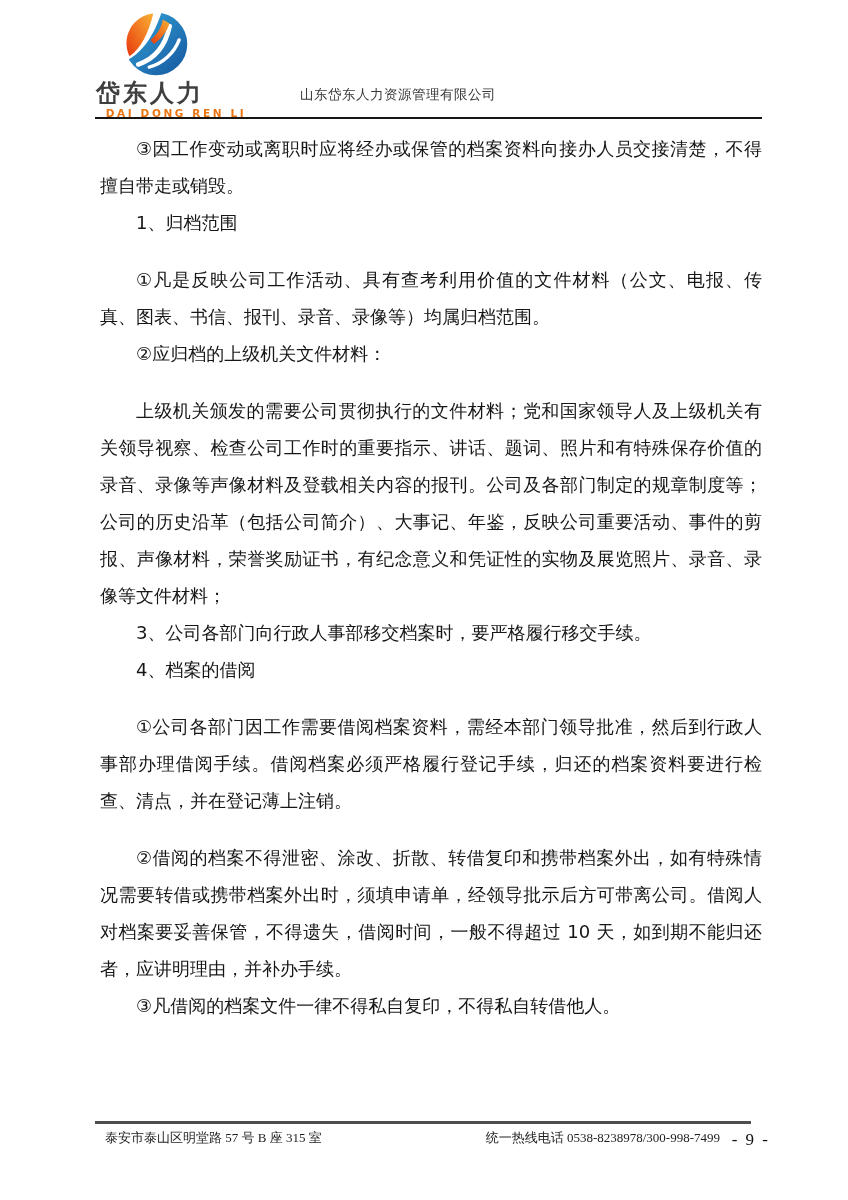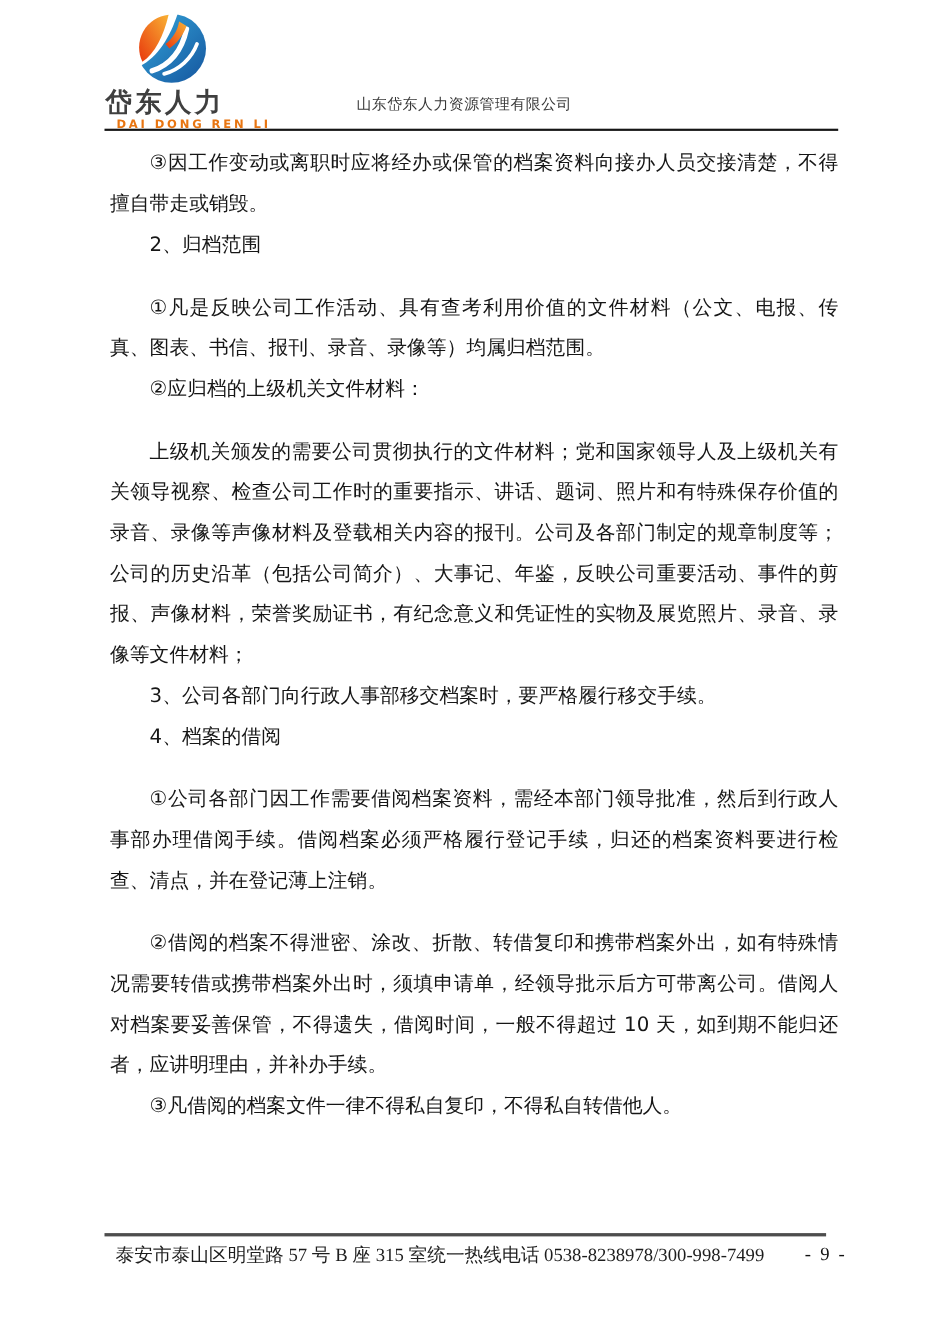--- a/index.html
+++ b/index.html
@@ -49,21 +49,21 @@
     text-align: center;
   }
   .company-name {
     position: absolute;
     left: 300px;
     top: 86px;
     width: 220px;
     font-size: 13.5px;
     letter-spacing: 0.5px;
     color: #383838;
-    text-align: right;
+    text-align: left;
     white-space: nowrap;
   }
   .header-rule {
     position: absolute;
     left: 95px;
     top: 117px;
     width: 667px;
     height: 2px;
     background: #161616;
   }
@@ -93,22 +93,23 @@
     width: 656px;
     height: 3px;
     background: #4d4d4d;
   }
   .footer-row {
     position: absolute;
     left: 105px;
     top: 1129px;
     width: 615px;
     display: flex;
+    justify-content: space-between;
     font-family: "Liberation Serif", serif;
-    font-size: 17px;
+    font-size: 13px;
     color: #1d1d1d;
     white-space: nowrap;
   }
   .page-number {
     position: absolute;
     right: 78px;
     top: 1130px;
     font-family: "Liberation Serif", serif;
     font-size: 17px;
     letter-spacing: 2px;
@@ -144,21 +145,21 @@
     </div>
     <div class="logo-cn">岱东人力</div>
     <div class="logo-en">DAI DONG REN LI</div>
   </div>
 
   <div class="company-name">山东岱东人力资源管理有限公司</div>
   <div class="header-rule"></div>
 
   <div class="doc-body">
     <p>③因工作变动或离职时应将经办或保管的档案资料向接办人员交接清楚，不得擅自带走或销毁。</p>
-    <p>2、归档范围</p>
+    <p>1、归档范围</p>
     <p class="gap">①凡是反映公司工作活动、具有查考利用价值的文件材料（公文、电报、传真、图表、书信、报刊、录音、录像等）均属归档范围。</p>
     <p>②应归档的上级机关文件材料：</p>
     <p class="gap">上级机关颁发的需要公司贯彻执行的文件材料；党和国家领导人及上级机关有关领导视察、检查公司工作时的重要指示、讲话、题词、照片和有特殊保存价值的录音、录像等声像材料及登载相关内容的报刊。公司及各部门制定的规章制度等；公司的历史沿革（包括公司简介）、大事记、年鉴，反映公司重要活动、事件的剪报、声像材料，荣誉奖励证书，有纪念意义和凭证性的实物及展览照片、录音、录像等文件材料；</p>
     <p>3、公司各部门向行政人事部移交档案时，要严格履行移交手续。</p>
     <p>4、档案的借阅</p>
     <p class="gap">①公司各部门因工作需要借阅档案资料，需经本部门领导批准，然后到行政人事部办理借阅手续。借阅档案必须严格履行登记手续，归还的档案资料要进行检查、清点，并在登记薄上注销。</p>
     <p class="gap">②借阅的档案不得泄密、涂改、折散、转借复印和携带档案外出，如有特殊情况需要转借或携带档案外出时，须填申请单，经领导批示后方可带离公司。借阅人对档案要妥善保管，不得遗失，借阅时间，一般不得超过 10 天，如到期不能归还者，应讲明理由，并补办手续。</p>
     <p>③凡借阅的档案文件一律不得私自复印，不得私自转借他人。</p>
   </div>
 

